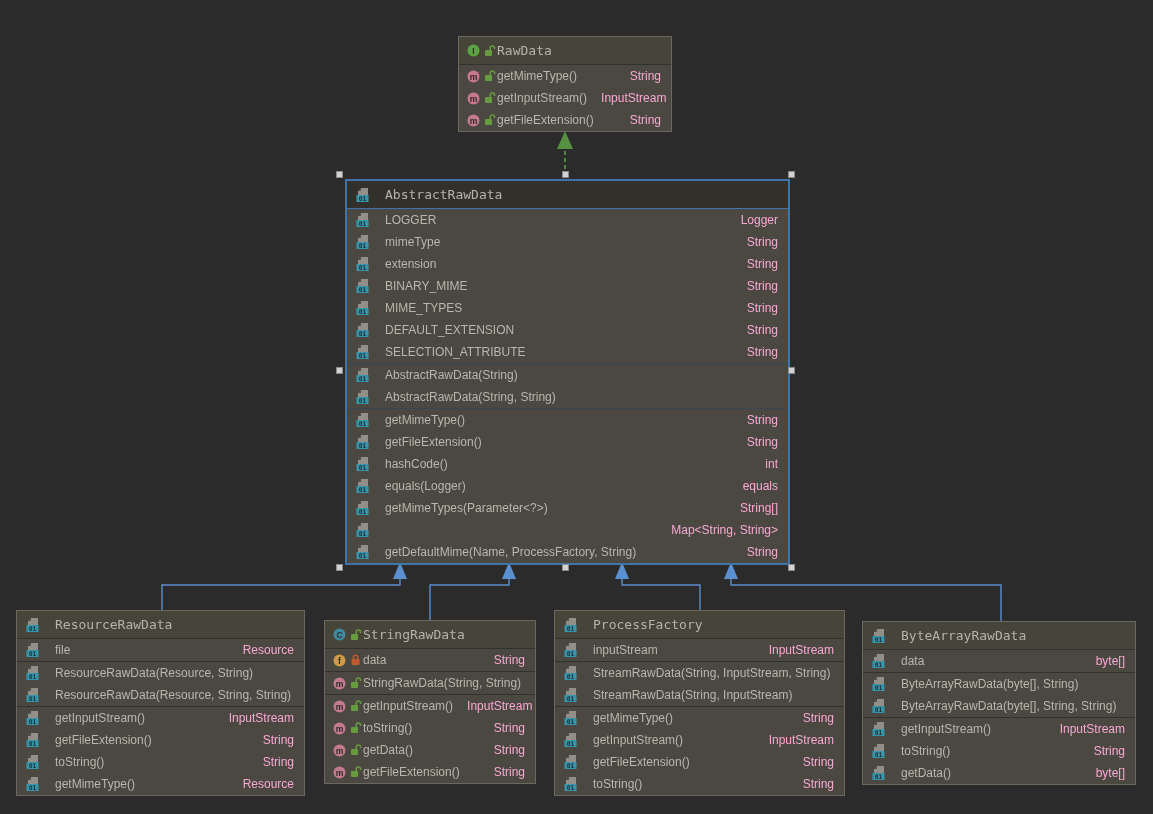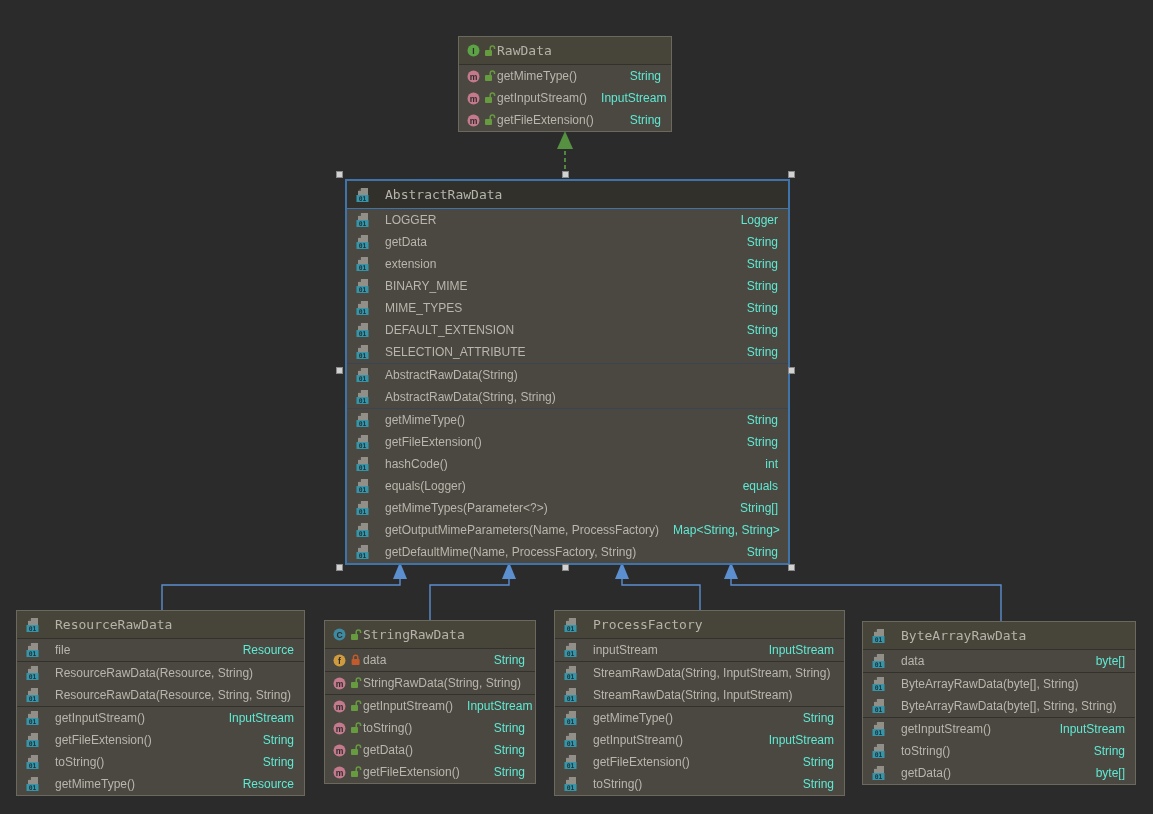--- a/index.html
+++ b/index.html
@@ -12,21 +12,21 @@
   .title{height:27px;display:flex;align-items:center;padding:0 10px 0 8px;
          font-family:"DejaVu Sans Mono",monospace;font-size:13px;color:#b5b3aa;
          background:#474439;white-space:nowrap;}
   .selected .title{background:#32302b;}
   .sep{height:1px;background:#33312b;}
   .selected .sep{background:#3b4452;}
   .selected .sep.first{background:#3f74ab;}
   .row{height:22px;display:flex;align-items:center;padding:0 10px 0 8px;font-size:12px;}
   .icons{width:30px;flex:0 0 30px;display:flex;align-items:center;gap:4px;}
   .mname{white-space:nowrap;}
-  .mtype{margin-left:auto;padding-left:14px;white-space:nowrap;color:#5eead4;}
+  .mtype{margin-left:auto;padding-left:14px;white-space:nowrap;color:#f9a8d4;}
   .handle{position:absolute;z-index:2;width:7px;height:7px;background:#d2d2d2;
           border:1px solid #8a8a8a;box-sizing:border-box;}
   svg{display:block;}
 </style>
 </head>
 <body>
 
 <div id="canvas">
   <svg id="edges" width="1153" height="814">
       <path d="M565,176 L565,149" stroke="#559140" fill="none" stroke-width="1.8" stroke-dasharray="4 3"></path>
@@ -147,21 +147,21 @@
         <span class="icons">
           <span>
             <svg width="16" height="16" viewBox="0 0 16 16">
               <polygon points="6,1 13,1 13,8 3,8 3,4 6,4" fill="#918f88"></polygon>
               <polygon points="6,1 6,4 3,4" fill="#55534e"></polygon>
               <rect x="1.5" y="8" width="12" height="7" fill="#3795aa"></rect>
               <text x="7.5" y="13.7" font-size="6.4" font-weight="bold" text-anchor="middle" fill="#1c333a" font-family="DejaVu Sans Mono, monospace">01</text>
             </svg>
           </span>
         </span>
-        <span class="mname">getData</span>
+        <span class="mname">mimeType</span>
         <span class="mtype">String</span>
       </div>
       <div class="row">
         <span class="icons">
           <span>
             <svg width="16" height="16" viewBox="0 0 16 16">
               <polygon points="6,1 13,1 13,8 3,8 3,4 6,4" fill="#918f88"></polygon>
               <polygon points="6,1 6,4 3,4" fill="#55534e"></polygon>
               <rect x="1.5" y="8" width="12" height="7" fill="#3795aa"></rect>
               <text x="7.5" y="13.7" font-size="6.4" font-weight="bold" text-anchor="middle" fill="#1c333a" font-family="DejaVu Sans Mono, monospace">01</text>
@@ -331,21 +331,20 @@
         <span class="icons">
           <span>
             <svg width="16" height="16" viewBox="0 0 16 16">
               <polygon points="6,1 13,1 13,8 3,8 3,4 6,4" fill="#918f88"></polygon>
               <polygon points="6,1 6,4 3,4" fill="#55534e"></polygon>
               <rect x="1.5" y="8" width="12" height="7" fill="#3795aa"></rect>
               <text x="7.5" y="13.7" font-size="6.4" font-weight="bold" text-anchor="middle" fill="#1c333a" font-family="DejaVu Sans Mono, monospace">01</text>
             </svg>
           </span>
         </span>
-        <span class="mname">getOutputMimeParameters(Name, ProcessFactory)</span>
         <span class="mtype">Map&lt;String, String&gt;</span>
       </div>
       <div class="row">
         <span class="icons">
           <span>
             <svg width="16" height="16" viewBox="0 0 16 16">
               <polygon points="6,1 13,1 13,8 3,8 3,4 6,4" fill="#918f88"></polygon>
               <polygon points="6,1 6,4 3,4" fill="#55534e"></polygon>
               <rect x="1.5" y="8" width="12" height="7" fill="#3795aa"></rect>
               <text x="7.5" y="13.7" font-size="6.4" font-weight="bold" text-anchor="middle" fill="#1c333a" font-family="DejaVu Sans Mono, monospace">01</text>

